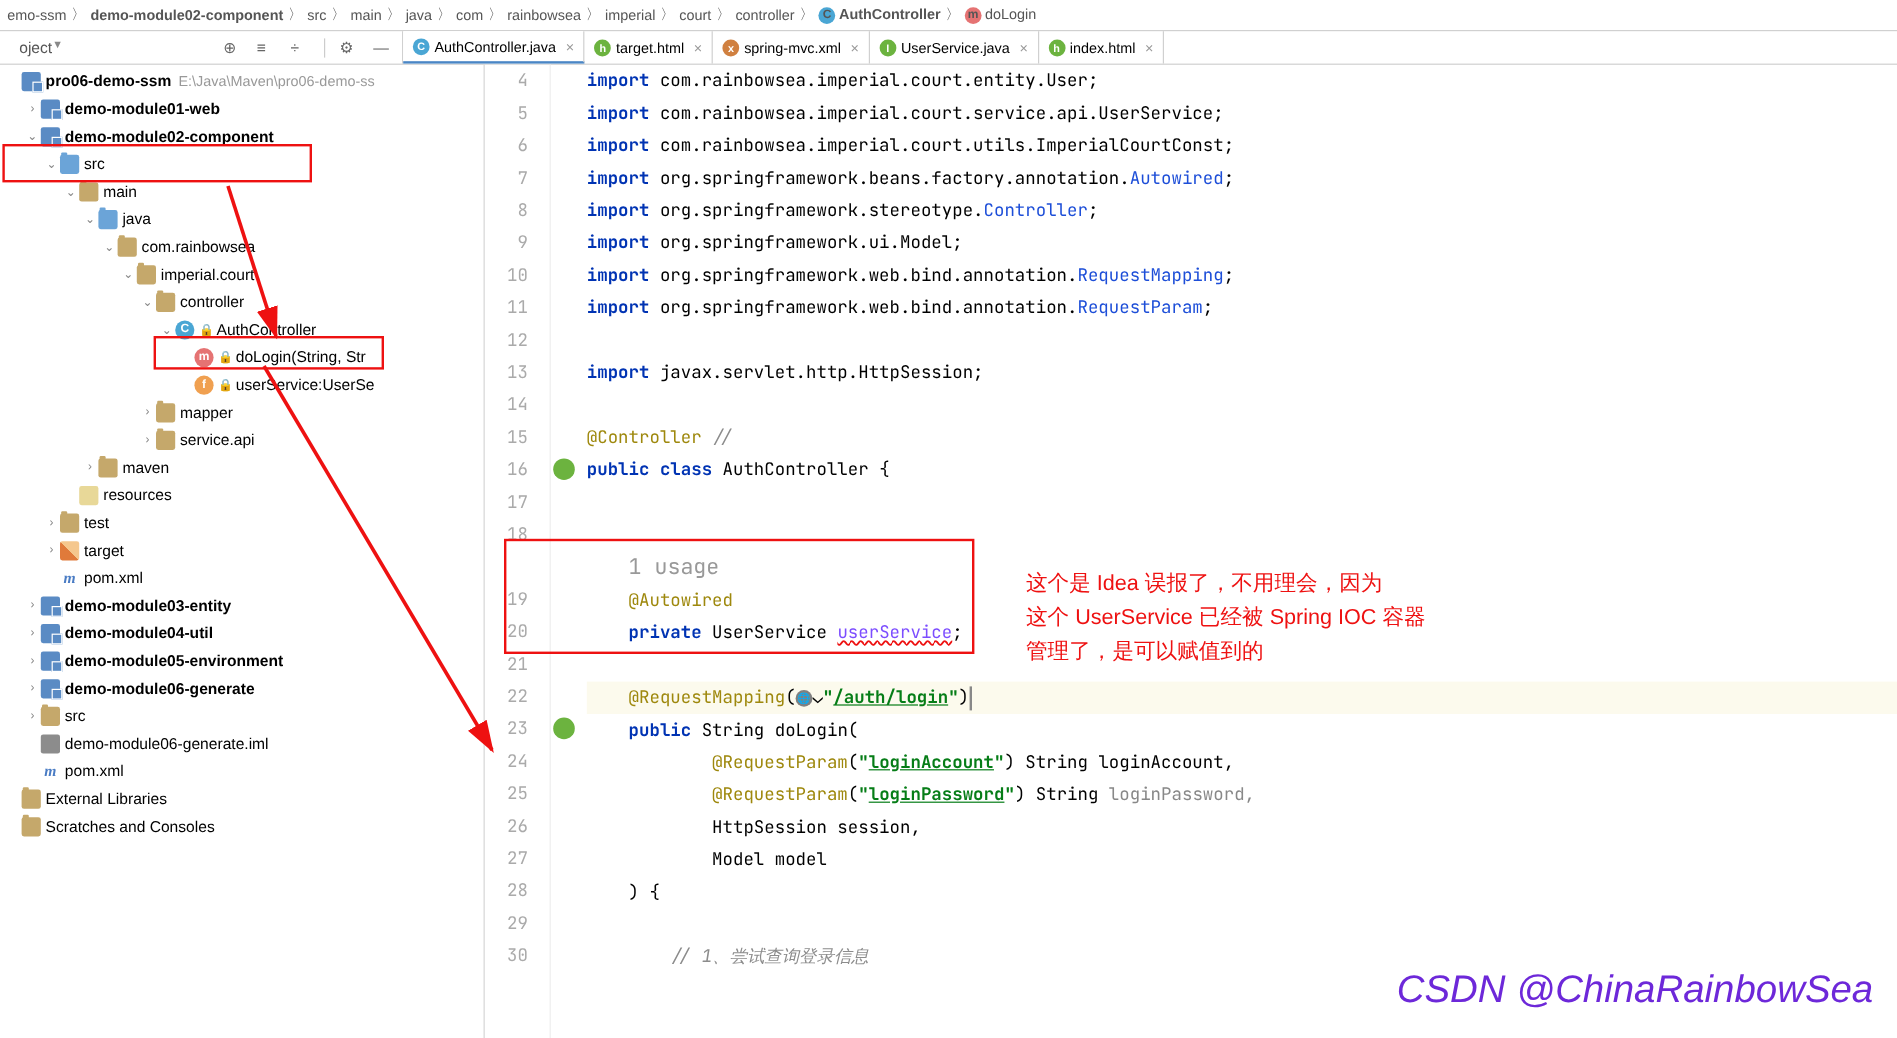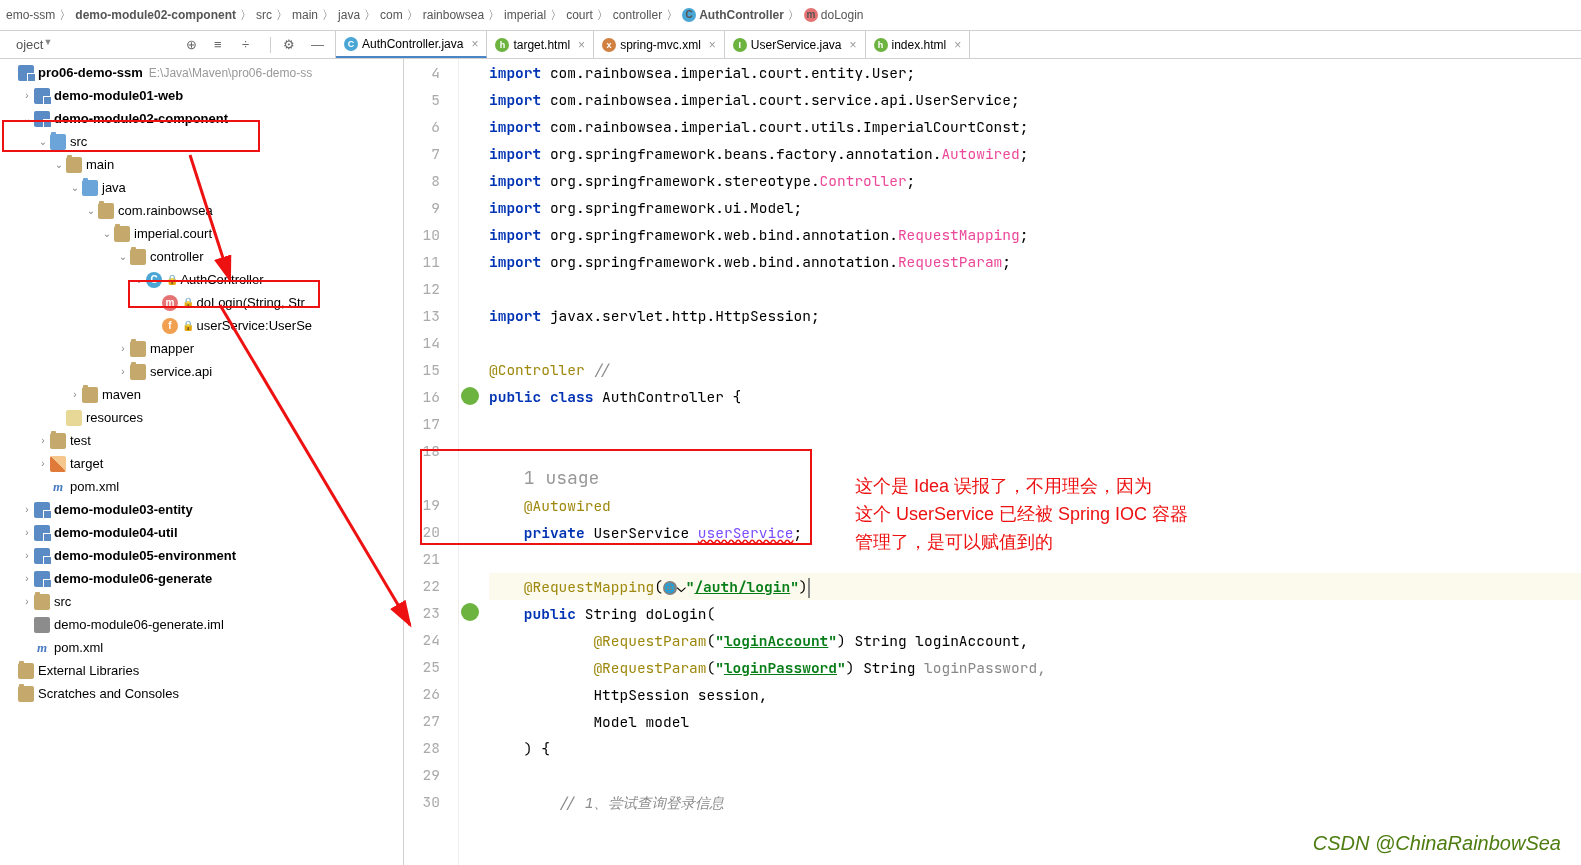--- a/index.html
+++ b/index.html
@@ -1,17 +1,17 @@
 <!DOCTYPE html>
 <html><head>
 <meta charset="utf-8">
 <style>
 * { margin: 0; padding: 0; box-sizing: border-box; }
 body { font-family: "Segoe UI", Arial, sans-serif; font-size: 13px; background: #fff; color: #000; overflow: hidden; width: 1581px; height: 865px; position: relative; }
-.breadcrumb { display: flex; align-items: center; height: 16px; padding: 15px 6px; border-bottom: 1px solid #d0d0d0; font-size: 12px; overflow: hidden; white-space: nowrap; }
+.breadcrumb { display: flex; align-items: center; height: 26px; padding: 0 6px; border-bottom: 1px solid #d0d0d0; font-size: 12px; overflow: hidden; white-space: nowrap; }
 .breadcrumb span { color: #555; }
 .bc-sep { color: #999; margin: 0 4px; }
 .bc-icon { display: inline-block; width: 14px; height: 14px; border-radius: 50%; text-align: center; line-height: 14px; font-size: 10px; font-weight: bold; margin-right: 3px; vertical-align: middle; }
 .bc-c { background: #4aa6d4; color: #fff; }
 .bc-m { background: #e57373; color: #fff; }
 .toolbar-row { display: flex; height: 28px; border-bottom: 1px solid #d0d0d0; }
 .toolbar-left { width: 336px; display: flex; align-items: center; justify-content: flex-end; padding: 0 8px; gap: 12px; border-right: 1px solid #d0d0d0; }
 .tb-ico { width: 16px; height: 16px; display: inline-block; cursor: pointer; color: #666; }
 .tabs { display: flex; align-items: stretch; flex: 1; }
 .tab { display: flex; align-items: center; padding: 0 8px; font-size: 12px; border-right: 1px solid #d0d0d0; cursor: pointer; gap: 4px; }
@@ -49,27 +49,27 @@
 .gutter-extra { width: 24px; position: relative; }
 .gut-ico { position: absolute; left: 2px; width: 18px; height: 18px; border-radius: 50%; }
 .code { flex: 1; white-space: pre; padding-left: 6px; position: relative; }
 .kw { color: #0033b3; font-weight: bold; }
 .ann { color: #9e880d; }
 .str { color: #067d17; font-weight: bold; }
 .str-u { text-decoration: underline; }
 .cmt { color: #8c8c8c; font-style: italic; }
 .usage { color: #999; font-size: 18px; }
 .field-err { color: #7c4dff; text-decoration: wavy underline #e11; }
-.ident-warn { color: #ec4899; }
+.ident-warn { color: #1d4ed8; }
 .param-gray { color: #888; }
 .hl-line { background: #fcfaed; display: inline-block; width: 100%; }
 .globe { display: inline-block; width: 14px; height: 14px; border-radius: 50%; background: #808080; color: #fff; font-size: 9px; text-align: center; line-height: 14px; vertical-align: middle; }
 .caret-line { border: 1px solid #888; display: inline-block; height: 20px; vertical-align: middle; }
 .annotation-text { position: absolute; color: #e11; font-size: 18px; line-height: 28px; font-family: "Microsoft YaHei", sans-serif; }
-.watermark { position: absolute; right: 20px; bottom: 10px; color: #4d7c0f; font-size: 20px; font-style: italic; font-family: Arial; }
+.watermark { position: absolute; right: 20px; bottom: 22px; color: #6d28d9; font-size: 32px; font-style: italic; font-family: Arial; }
 svg.arrow-svg { position: absolute; pointer-events: none; }
 </style>
 </head>
 <body>
 
 <div class="breadcrumb" id="bc">
     <span><span>emo-ssm</span></span>
     <span class="bc-sep">〉</span>
     <span><span style="font-weight: bold;">demo-module02-component</span></span>
     <span class="bc-sep">〉</span>

